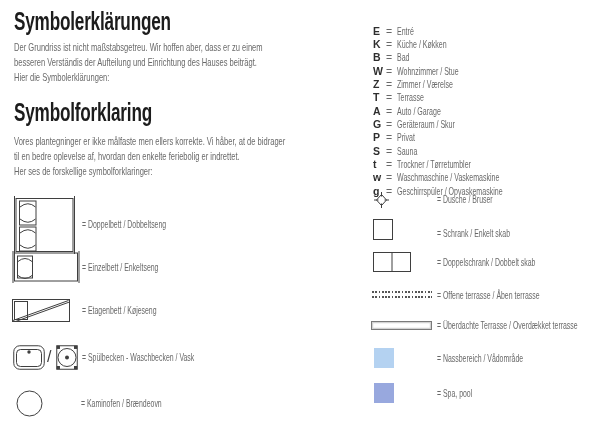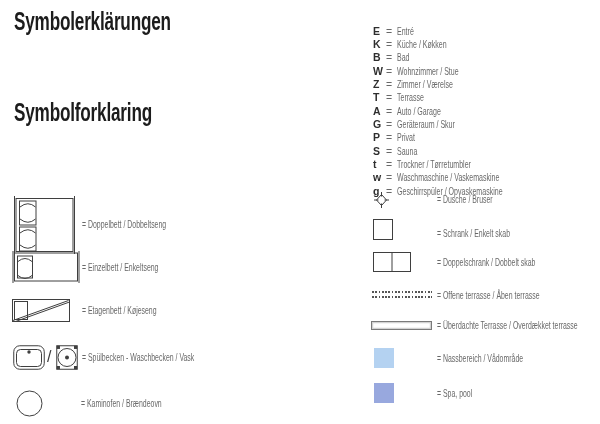--- a/index.html
+++ b/index.html
@@ -50,22 +50,32 @@
   }
   
   .csq { position:absolute; width:20px; height:20px; }
 </style>
 </head>
 <body>
 
 <div id="page">
 
   <h1 class="hd" style="top:6px;">Symbolerklärungen</h1>
+  <div class="para" style="top:40px;">
+    <span class="ln">Der Grundriss ist nicht maßstabsgetreu. Wir hoffen aber, dass er zu einem</span>
+    <span class="ln">besseren Verständis der Aufteilung und Einrichtung des Hauses beiträgt.</span>
+    <span class="ln">Hier die Symbolerklärungen:</span>
+  </div>
 
   <h2 class="hd" style="top:97px;">Symbolforklaring</h2>
+  <div class="para" style="top:134px;">
+    <span class="ln">Vores plantegninger er ikke målfaste men ellers korrekte. Vi håber, at de bidrager</span>
+    <span class="ln">til en bedre oplevelse af, hvordan den enkelte feriebolig er indrettet.</span>
+    <span class="ln">Her ses de forskellige symbolforklaringer:</span>
+  </div>
 
   <div id="codes">
     <div class="crow">
         <span class="ltr">E</span>
         <span class="eq">=</span>
         <span class="lbl">Entré</span>
       </div>
     <div class="crow">
         <span class="ltr">K</span>
         <span class="eq">=</span>

